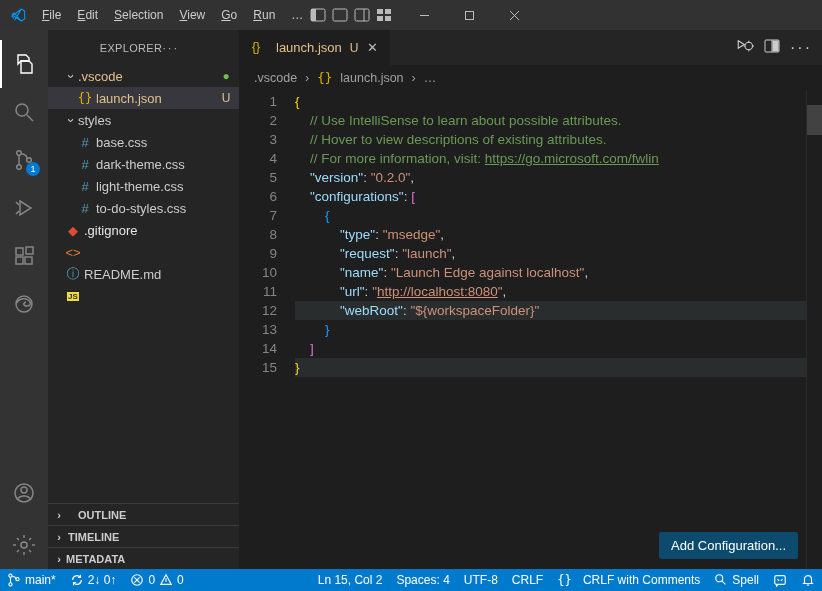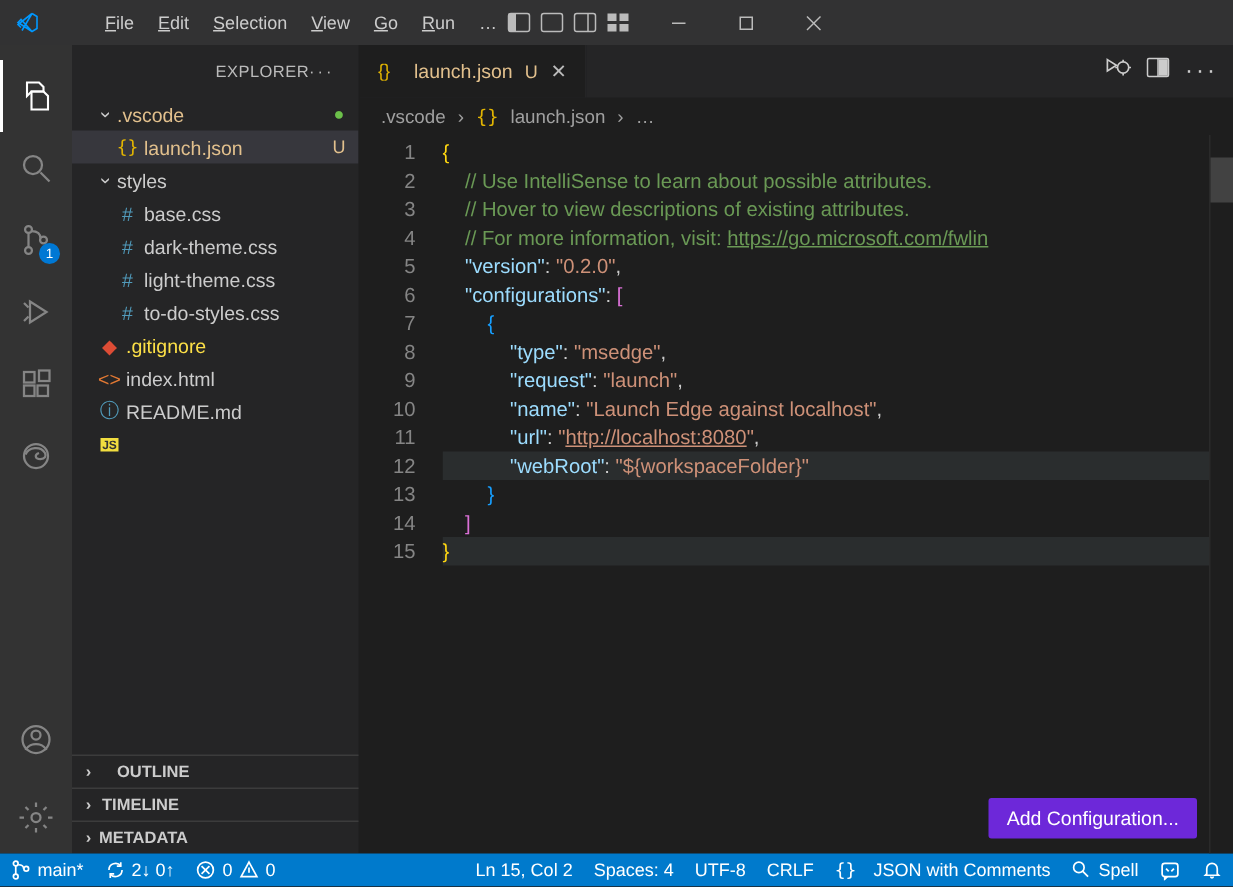--- a/index.html
+++ b/index.html
@@ -1,36 +1,36 @@
 <!DOCTYPE html>
 <html><head>
 <meta charset="utf-8">
 <style>
 * { margin:0; padding:0; box-sizing:border-box; font-family:"Segoe UI",Arial,sans-serif; user-select:none; }
 body { background:#1e1e1e; color:#ccc; width:822px; height:591px; overflow:hidden; display:flex; flex-direction:column; }
 .titlebar { height:30px; background:#323233; display:flex; align-items:center; font-size:12px; }
 .titlebar .logo { width:35px; display:flex; justify-content:center; }
 .titlebar .logo svg { width:16px; height:16px; }
-.menus { display:flex; gap:2px;margin-left:28px; }
+.menus { display:flex; gap:2px; }
 .menubtn { padding:4px 7px; border-radius:4px; }
 .underline-first::first-letter { text-decoration:underline; }
 .title-center { flex:1; text-align:center; color:#ccc; overflow:hidden; white-space:nowrap; text-overflow:ellipsis; margin:0 10px; }
 .titlebar .right { display:flex; align-items:center; }
 .layout-icons { display:flex; gap:6px; margin-right:10px; color:#bbb; }
 .layout-icons span { width:16px; height:16px; display:inline-block; }
 .winbtn { width:45px; height:30px; display:flex; align-items:center; justify-content:center; color:#bbb; }
 .main { flex:1; display:flex; overflow:hidden; }
 .activitybar { width:48px; background:#333; display:flex; flex-direction:column; align-items:center; padding-top:10px; }
 .acticon { width:48px; height:48px; display:flex; align-items:center; justify-content:center; color:#858585; position:relative; }
 .acticon.active { color:#fff; border-left:2px solid #fff; }
 .acticon svg { width:24px; height:24px; }
 .badge { position:absolute; bottom:8px; right:8px; background:#0078d4; color:#fff; border-radius:8px; min-width:14px; height:14px; font-size:9px; display:flex; align-items:center; justify-content:center; }
 .actbottom { margin-top:auto; margin-bottom:4px; }
 .sidebar { width:192px; background:#252526; display:flex; flex-direction:column; border-right:1px solid #1e1e1e; }
-.sbheader { height:35px; display:flex; align-items:center; justify-content:flex-end; padding:0 16px 0 8px; font-size:11px; color:#bbb; letter-spacing:.3px; }
+.sbheader { height:35px; display:flex; align-items:center; justify-content:center; padding:0 16px 0 8px; font-size:11px; color:#bbb; letter-spacing:.3px; }
 .sect-head { height:22px; display:flex; align-items:center; padding:0 8px 0 4px; font-size:11px; font-weight:700; color:#ccc; }
 .chev { display:inline-block; width:14px; text-align:center; transform:rotate(0); }
 .chev.open { transform:rotate(90deg); }
 .tree { font-size:13px; overflow:auto; flex:1; }
 .trow { height:22px; display:flex; align-items:center; padding-right:6px; color:#ccc; }
 .trow.selected { background:#37373d; }
 .trow .lbl { flex:1; white-space:nowrap; overflow:hidden; text-overflow:ellipsis; }
 .trow .decor { font-size:12px; margin-left:4px; text-align:center; width:14px; }
 .ficon { width:18px; display:inline-flex; justify-content:center; margin-right:2px; }
 .indent { display:inline-block; }
@@ -51,21 +51,21 @@
 .minimap { width:16px; background:#1e1e1e; border-left:1px solid #2a2a2a; position:relative; }
 .mm-slider { position:absolute; top:15px; left:0; right:0; height:30px; background:#424242; }
 .brace { color:#ffd710; }
 .bracket { color:#da70d6; }
 .bracket2 { color:#179fff; }
 .str { color:#ce9178; }
 .key { color:#9cdcfe; }
 .comment { color:#6a9955; }
 .link { color:#6a9955; text-decoration:underline; }
 .strlink { color:#ce9178; text-decoration:underline; }
-.addcfg { position:absolute; right:24px; bottom:10px; background:#6d28d9; color:#fff; font-size:13px; padding:6px 12px; border:none; border-radius:2px; }
+.addcfg { position:absolute; right:24px; bottom:10px; background:#0c4a6e; color:#fff; font-size:13px; padding:6px 12px; border:none; border-radius:2px; }
 .statusbar { height:22px; background:#007acc; color:#fff; display:flex; align-items:flex-start; font-size:12px; }
 .statusbar .sbtn { padding:0 7px; height:22px; display:flex; align-items:center; gap:4px; }
 .statusbar .sbtn svg { width:14px; height:14px; }
 .statusbar .spacer { flex:1; }
 </style>
 </head>
 <body>
 
 <div class="titlebar">
   <div class="logo">
@@ -231,28 +231,27 @@
           <span class="ficon li-icon">
             <span style="color:#519aba">#</span>
           </span>
           <span class="lbl">to-do-styles.css</span>
         </div>
         <div class="trow">
           <span class="indent" style="width:16px"></span>
           <span class="ficon li-icon">
             <span style="color:#dd4c35">◆</span>
           </span>
-          <span class="lbl" style="color:#fde047">.gitignore</span>
+          <span class="lbl" style="color:#e5e5e5">.gitignore</span>
         </div>
         <div class="trow">
           <span class="indent" style="width:16px"></span>
           <span class="ficon li-icon">
             <span style="color:#e37933">&lt;&gt;</span>
           </span>
-          <span class="lbl">index.html</span>
         </div>
         <div class="trow">
           <span class="indent" style="width:16px"></span>
           <span class="ficon li-icon">
             <span style="color:#519aba">ⓘ</span>
           </span>
           <span class="lbl">README.md</span>
         </div>
         <div class="trow">
           <span class="indent" style="width:16px"></span>
@@ -374,21 +373,21 @@
     </div>
   <div class="sbtn">
       <span>Spaces: 4</span>
     </div>
   <div class="sbtn">
       <span>UTF-8</span>
     </div>
   <div class="sbtn">
       <span>CRLF</span>
     </div>
-  <div class="sbtn"><span style="font-family:monospace">{}</span>&nbsp;<span>JSON with Comments</span></div>
+  <div class="sbtn"><span style="font-family:monospace">{}</span>&nbsp;<span>CRLF with Comments</span></div>
   <div class="sbtn">
       <svg viewBox="0 0 16 16" fill="none" stroke="#fff" stroke-width="1.3">
         <circle cx="6" cy="6" r="4"></circle>
         <line x1="9" y1="9" x2="13" y2="13"></line>
       </svg>
       <span>Spell</span>
     </div>
   <div class="sbtn">
       <svg viewBox="0 0 16 16" fill="none" stroke="#fff" stroke-width="1.3">
         <rect x="2" y="3" width="12" height="10" rx="2"></rect>

